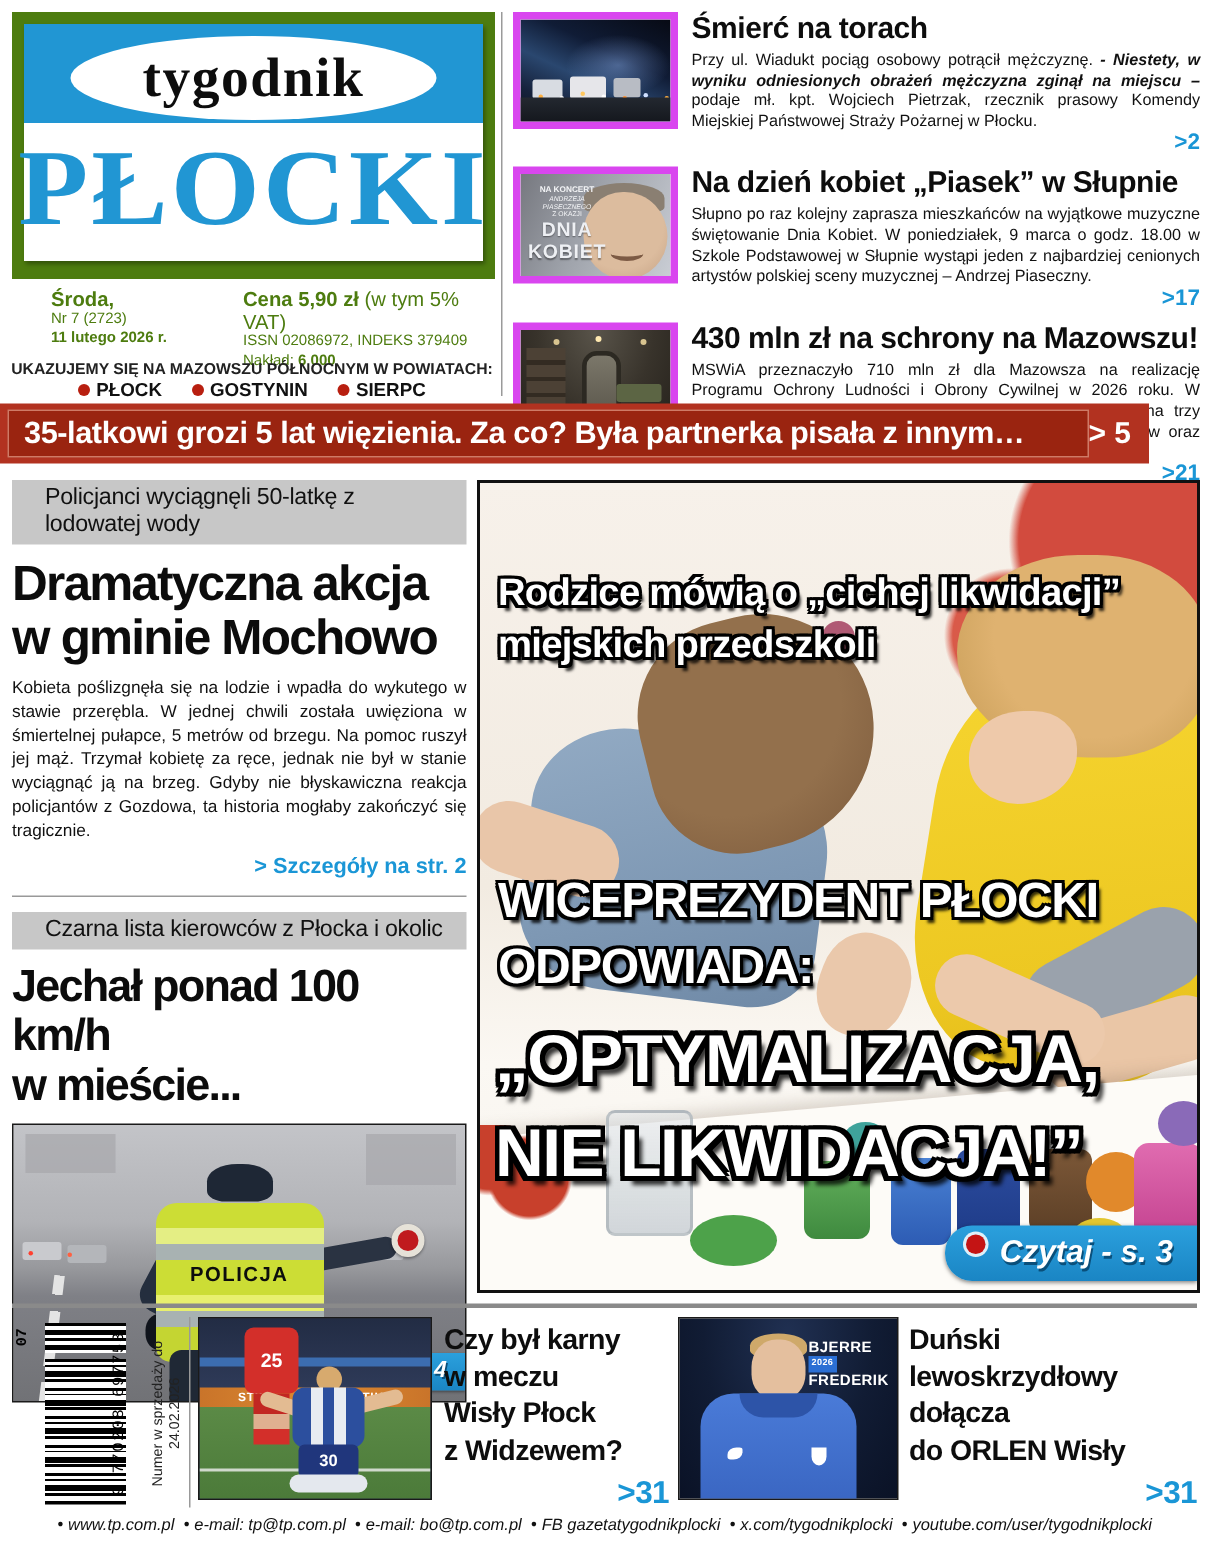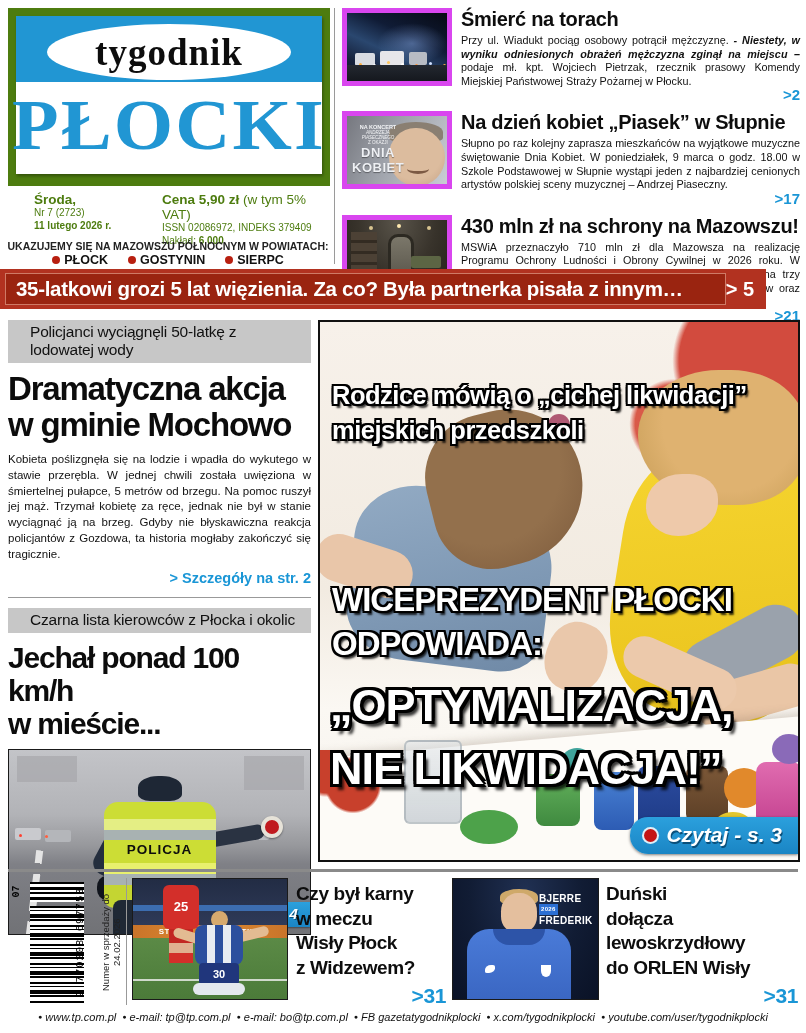--- a/index.html
+++ b/index.html
@@ -133,21 +133,21 @@
   .pot-yellowcap { left:396px; bottom:28px; width:34px; height:20px; background:#e2c62f; border-radius:50%; }
   .pot-teal { left:242px; bottom:88px; width:30px; height:24px; background:#3fa39b; border-radius:50%; }
 
   .outline-md { color:#fff; font-weight:bold; letter-spacing:-.5px;
     text-shadow:-2px -2px 0 #000,2px -2px 0 #000,-2px 2px 0 #000,2px 2px 0 #000,-2px 0 0 #000,2px 0 0 #000,0 -2px 0 #000,0 2px 0 #000,3px 4px 2px rgba(0,0,0,.8); }
   .outline-lg { color:#fff; font-weight:bold; letter-spacing:-.5px;
     text-shadow:-3px -3px 0 #000,3px -3px 0 #000,-3px 3px 0 #000,3px 3px 0 #000,-3px 0 0 #000,3px 0 0 #000,0 -3px 0 #000,0 3px 0 #000,5px 6px 3px rgba(0,0,0,.8); }
   .ms-kicker { position:absolute; left:12px; top:8px; font-size:25.5px; line-height:35px;margin-top:48px; }
   .ms-response { position:absolute; left:12px; top:256px; font-size:33px; line-height:44px; letter-spacing:-1px; }
   .ms-quote { position:absolute; left:10px; top:352px; font-size:45px; line-height:63px; letter-spacing:-1px; }
-  .ms-badge { position:absolute; right:0; bottom:6px; background:linear-gradient(180deg,#2ba0dd,#1a85c4); color:#fff; display:flex; align-items:center; gap:9px; padding:6px 16px 7px 14px; border-radius:18px 0 0 18px; box-shadow:0 1px 3px rgba(0,0,0,.5); }
+  .ms-badge { position:absolute; right:0; bottom:6px; background:linear-gradient(180deg,#2ba0dd,#1a85c4); color:#fff; display:flex; align-items:flex-start; gap:9px; padding:6px 16px 7px 14px; border-radius:18px 0 0 18px; box-shadow:0 1px 3px rgba(0,0,0,.5); }
   .ms-badge .badge-dot { width:13px; height:13px; }
   .ms-badge .badge-label { font-size:21px; font-weight:bold; font-style:italic; text-shadow:1px 2px 0 #0a4f7a; }
 
   
   .hr-bottom { position:absolute; left:8px; top:869px; width:790px; height:3px; background:#8a8a8a; }
   .barcode-box { position:absolute; left:8px; top:880px; width:112px; height:125px; }
   .bars-main { position:absolute; left:22px; top:26px; width:54px; height:97px;
     background:repeating-linear-gradient(180deg,#000 0 2px,#fff 2px 4px,#000 4px 5px,#fff 5px 8px,#000 8px 12px,#fff 12px 13px,#000 13px 15px,#fff 15px 19px); }
   .bars-addon { position:absolute; left:22px; top:2px; width:54px; height:20px;
     background:repeating-linear-gradient(180deg,#000 0 2px,#fff 2px 5px,#000 5px 8px,#fff 8px 10px); }
@@ -431,22 +431,22 @@
     <div class="hb-puma"></div>
     <div class="hb-crest"></div>
     <div class="hb-label">
       <div><span>BJERRE</span> <span class="hb-year">2026</span></div>
       <div>FREDERIK</div>
     </div>
   </div>
 
   <div class="cap-block cap2">
     <div>Duński</div>
+    <div>lewoskrzydłowy</div>
     <div>dołącza</div>
-    <div>lewoskrzydłowy</div>
     <div>do ORLEN Wisły</div>
     <div class="cap-page">&gt;31</div>
   </div>
 
   <div class="footer">
     <span>www.tp.com.pl</span><span>e-mail: tp@tp.com.pl</span><span>e-mail: bo@tp.com.pl</span><span>FB gazetatygodnikplocki</span><span>x.com/tygodnikplocki</span><span>youtube.com/user/tygodnikplocki</span>
   </div>
 
 </div>
 

